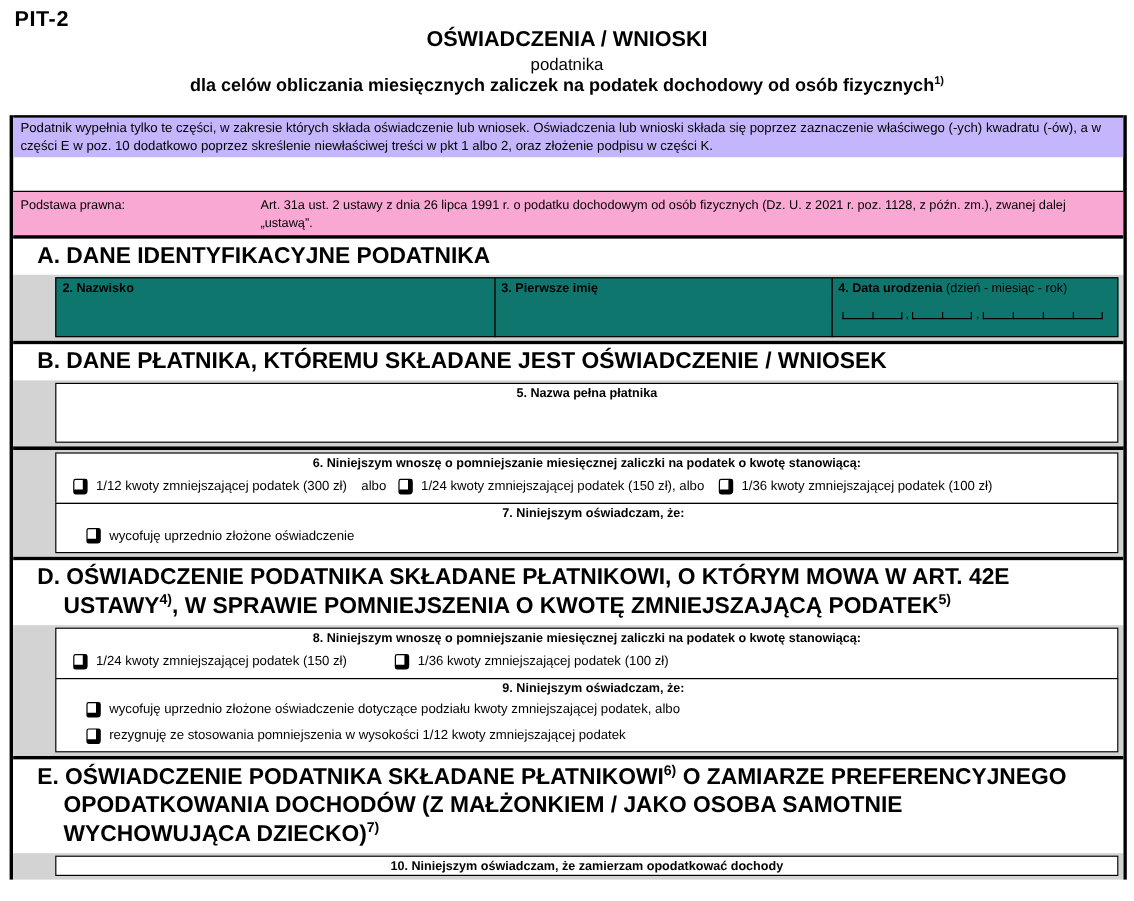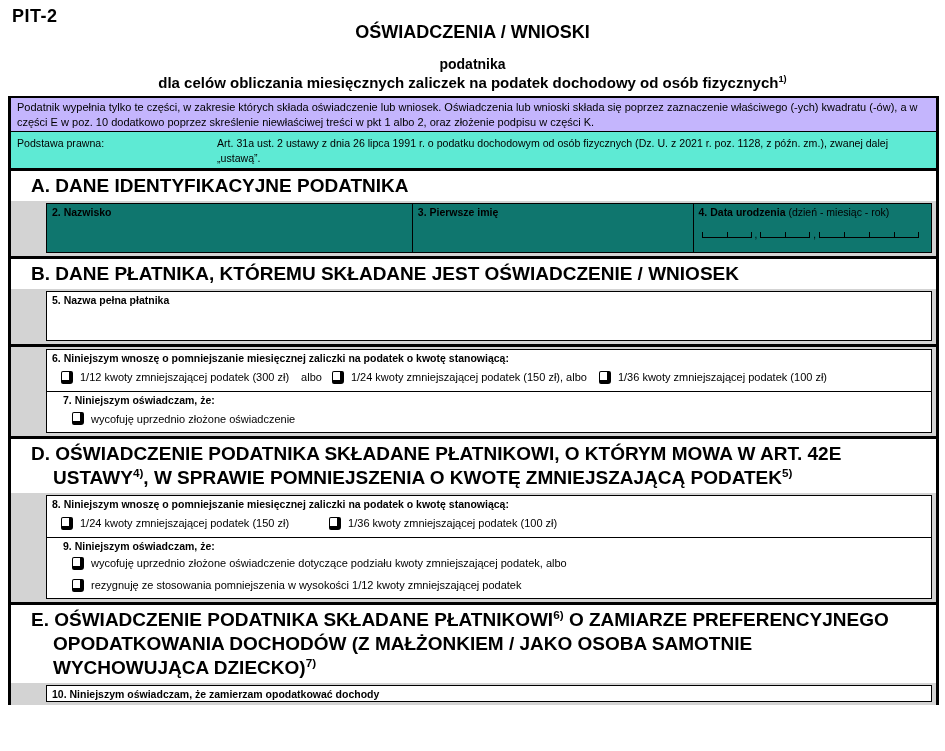--- a/index.html
+++ b/index.html
@@ -8,42 +8,42 @@
     width:945px; height:751px; overflow:hidden; position:relative;
     font-family:"Liberation Sans", sans-serif; color:#000;
     -webkit-font-smoothing:antialiased;
   }
   sup, .sup { font-size:62%; vertical-align:super; line-height:0; }
 
   
   .masthead { position:relative; height:96px; }
   .form-code { position:absolute; left:12px; top:6px; font-size:18px; font-weight:bold; letter-spacing:.5px; }
   .t1 { text-align:center; padding-top:22px; font-size:18px; font-weight:bold; }
-  .t2 { text-align:center; margin-top:13px; font-size:14px; font-weight:bold; }
+  .t2 { text-align:center; margin-top:2px; font-size:14px; font-weight:normal; }
   .t3 { text-align:center; margin-top:2px; font-size:15px; font-weight:bold; }
 
   
   .frame { border-left:3px solid #000; border-right:3px solid #000; margin:0 6px 0 8px; }
 
   .intro {
     border-top:2px solid #000; background:#c4b5fd;
     font-size:11px; line-height:1.38; padding:2px 8px 3px 6px; height:35px;
   }
   .legal {
-    display:flex; background:#5eead4; border-top:1px solid #000;
-    font-size:10.6px; line-height:1.4; padding:4px 8px 4px 6px; height:37px;
+    display:flex; background:#f9a8d4; border-top:1px solid #000;
+    font-size:10.6px; line-height:1.4; padding:4px 8px 4px 6px; height:37px;margin-top:28px;
   }
   .legal-label { width:200px; flex:none; }
   .legal-text { flex:1; }
 
   section { border-top:3px solid #000; background:#fff; }
   .sec-title { font-size:19px; font-weight:bold; line-height:24px; padding:3px 8px 3px 20px; background:#fff; }
   .sec-title .cont { display:block; padding-left:22px; }
   .sec-body { background:#d3d3d3; padding:2px 4px 3px 35px; }
-  .fieldbox { background:#fff; border:1px solid #000; }
+  .fieldbox { background:#fff; border:1px solid #000;text-align:center; }
   .fieldbox + .fieldbox { margin-top:-1px;padding-left:11px; }
 
   .flabel { font-size:10.5px; font-weight:bold; padding:2px 5px 0 5px; line-height:1.3; }
   .flabel .norm { font-weight:normal; }
 
   
   .id-row { display:flex; }
   .id-cell { border:1px solid #000; background:#0f766e; height:50px; position:relative; }
   .id-cell + .id-cell { margin-left:-1px; }
   .cell-surname { flex:0 0 41.4%; }

